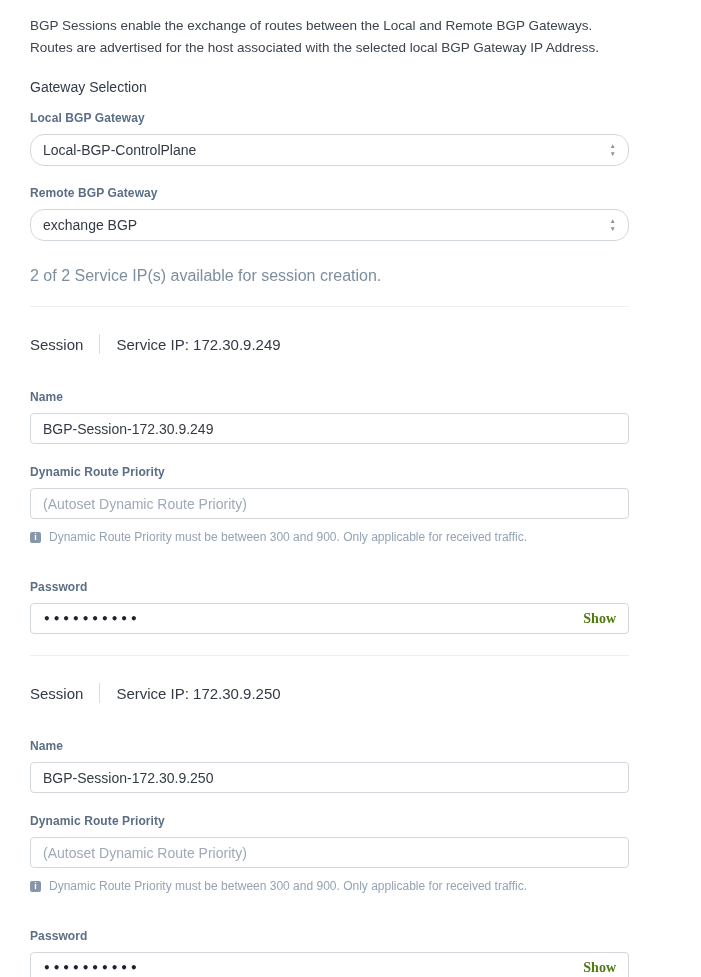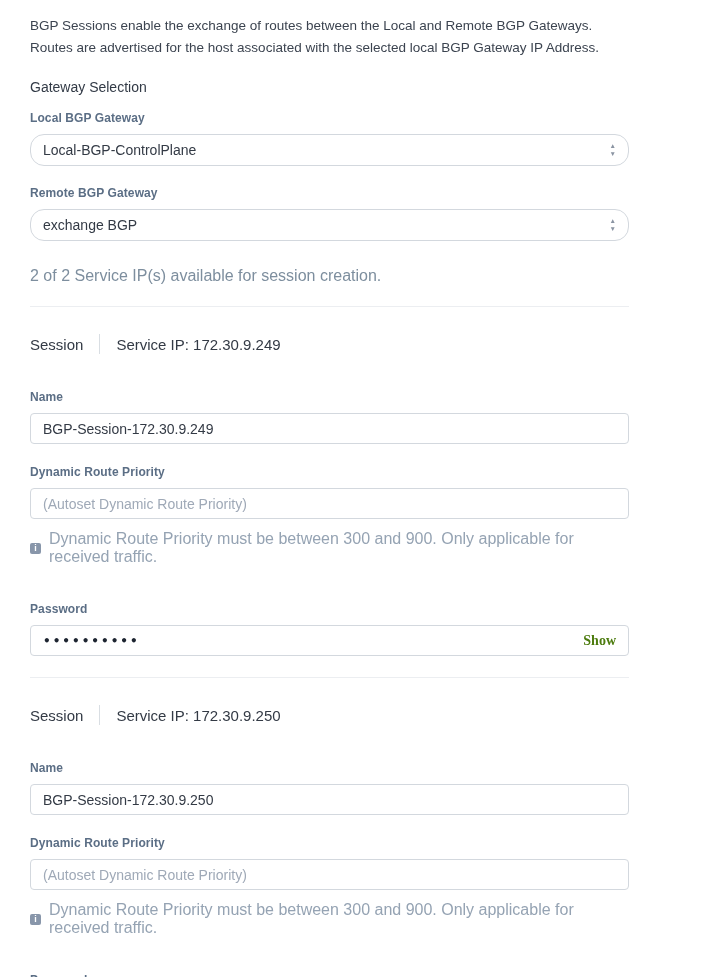--- a/index.html
+++ b/index.html
@@ -121,21 +121,21 @@
     color: #ffffff;
     font-size: 9px;
     font-weight: 700;
     display: inline-flex;
     align-items: center;
     justify-content: center;
     flex: 0 0 auto;
     line-height: 1;
   }
   .note-text {
-    font-size: 16px;
+    font-size: 12px;
     color: #95a3b3;
   }
   .password-wrap {
     margin-top: 9px;
     height: 31px;
     width: 100%;
     box-sizing: border-box;
     border: 1px solid #d3d8de;
     border-radius: 4px;
     padding: 0 12px;

